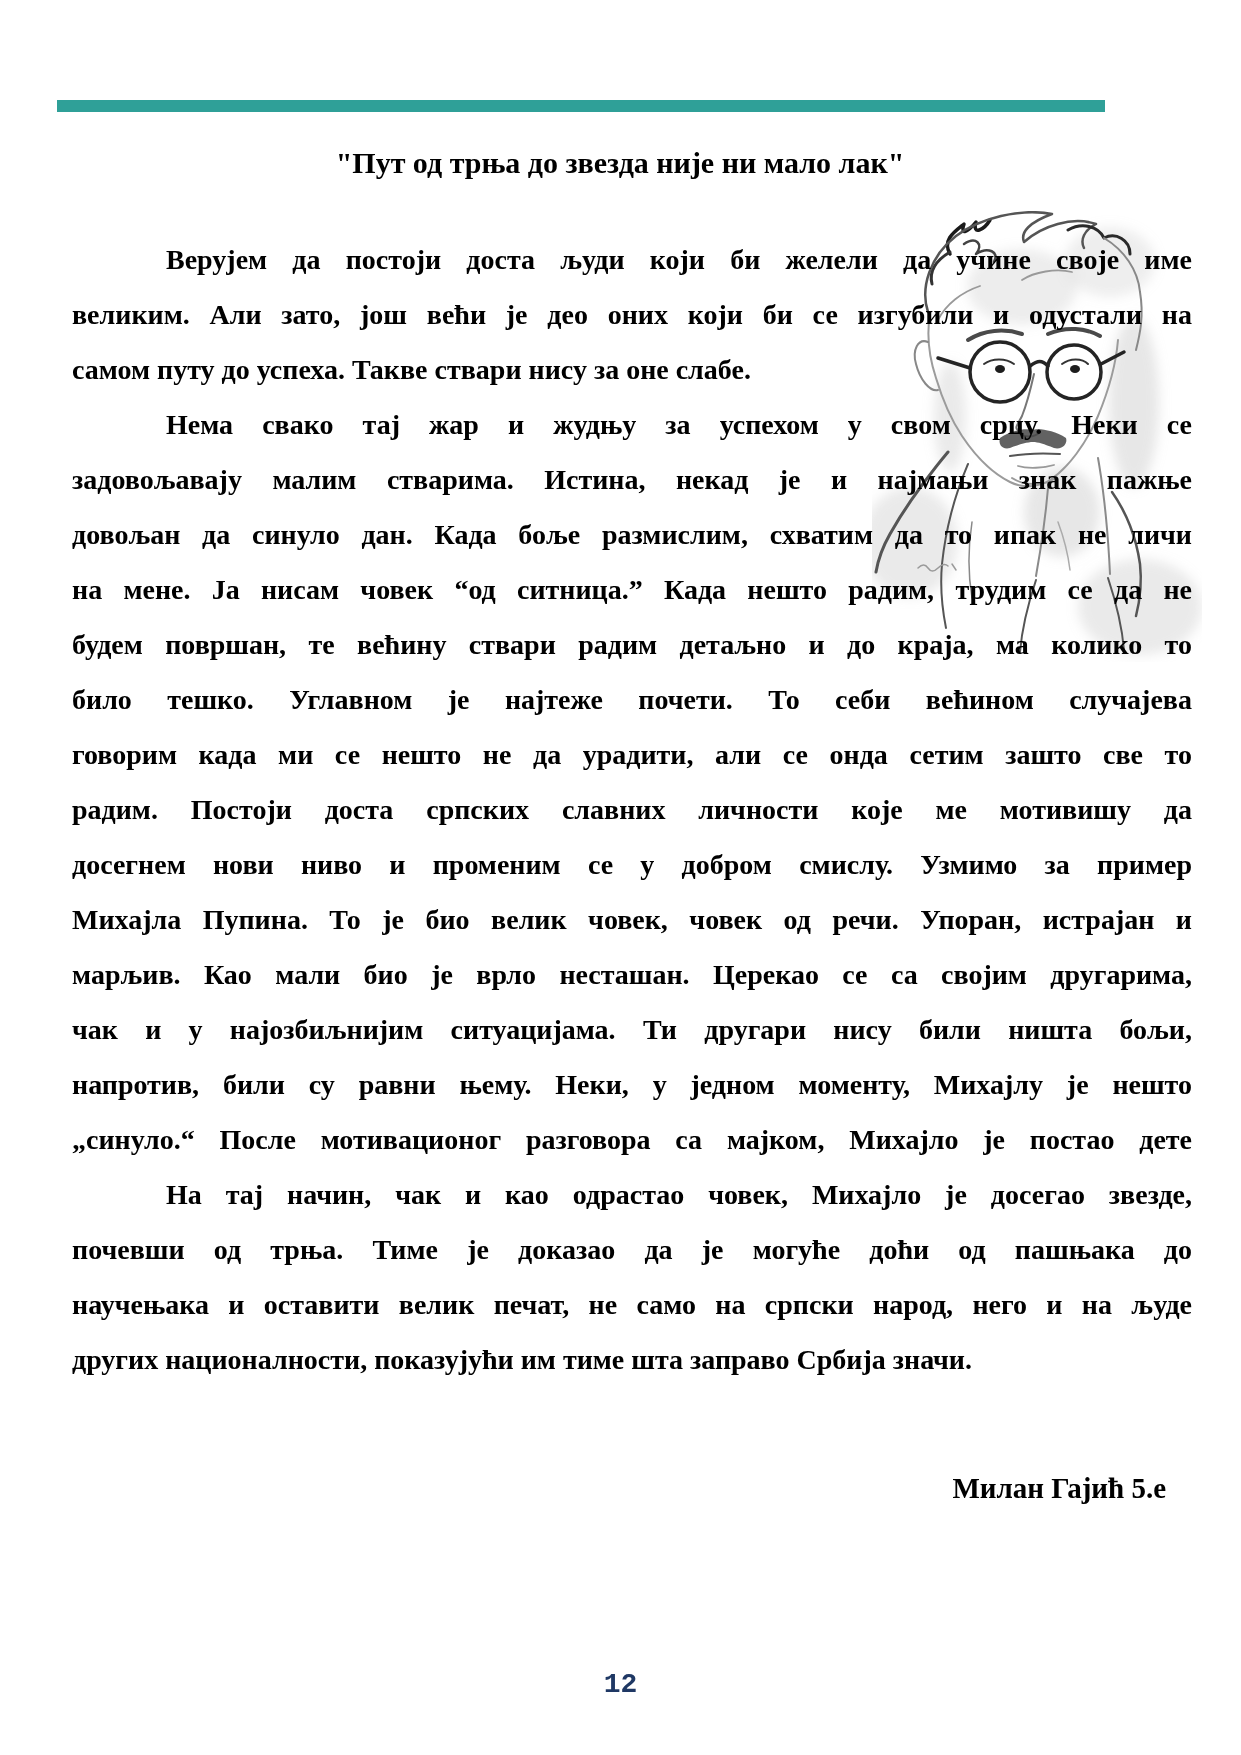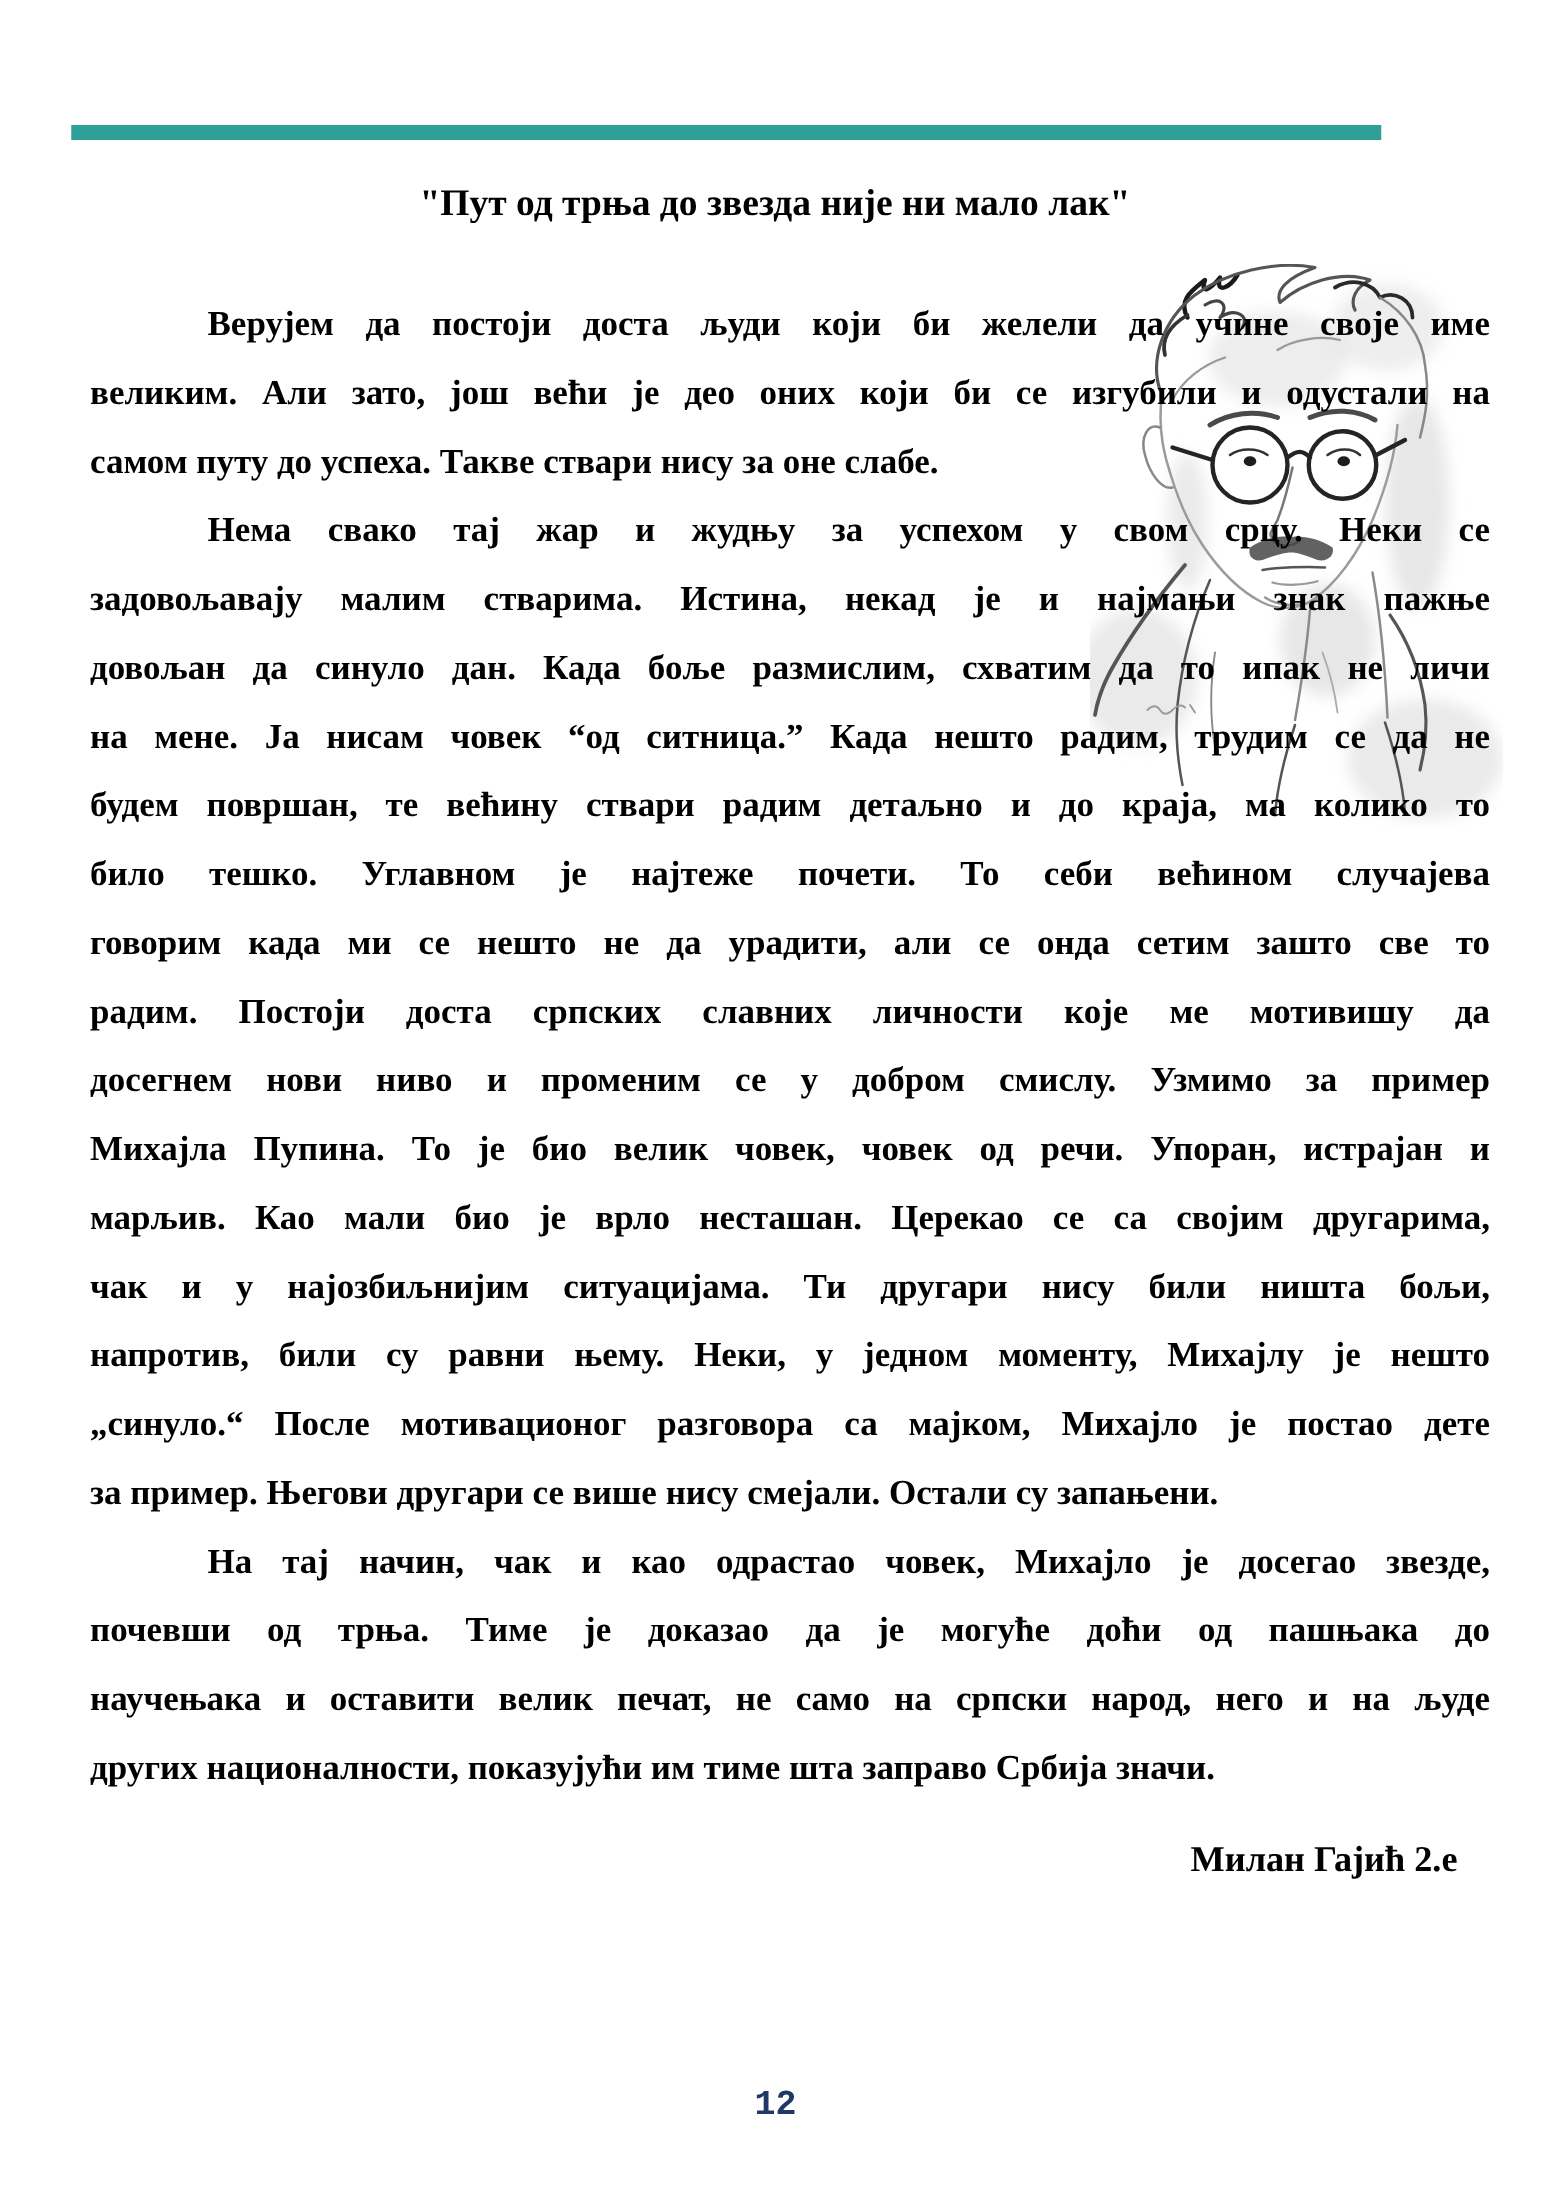--- a/index.html
+++ b/index.html
@@ -151,27 +151,26 @@
         <div class="line">будем површан, те већину ствари радим детаљно и до краја, ма колико то</div>
         <div class="line">било тешко. Углавном је најтеже почети. То себи већином случајева</div>
         <div class="line">говорим када ми се нешто не да урадити, али се онда сетим зашто све то</div>
         <div class="line">радим. Постоји доста српских славних личности које ме мотивишу да</div>
         <div class="line">досегнем нови ниво и променим се у добром смислу. Узмимо за пример</div>
         <div class="line">Михајла Пупина. То је био велик човек, човек од речи. Упоран, истрајан и</div>
         <div class="line">марљив. Као мали био је врло несташан. Церекао се са својим другарима,</div>
         <div class="line">чак и у најозбиљнијим ситуацијама. Ти другари нису били ништа бољи,</div>
         <div class="line">напротив, били су равни њему. Неки, у једном моменту, Михајлу је нешто</div>
         <div class="line">„синуло.“ После мотивационог разговора са мајком, Михајло је постао дете</div>
-        <div class="line last">за пример. Његови другари се више нису смејали. Остали су запањени.</div>
       </div>
       <div class="para">
         <div class="line first">На тај начин, чак и као одрастао човек, Михајло је досегао звезде,</div>
         <div class="line">почевши од трња. Тиме је доказао да је могуће доћи од пашњака до</div>
         <div class="line">научењака и оставити велик печат, не само на српски народ, него и на људе</div>
         <div class="line last">других националности, показујући им тиме шта заправо Србија значи.</div>
       </div>
     </div>
 
-  <div class="signature">Милан Гајић 2.е</div>
+  <div class="signature">Милан Гајић 5.е</div>
 
   <div class="page-number" style="color: rgb(31, 56, 100);">12</div>
 
 </div>
 
 </body></html>

